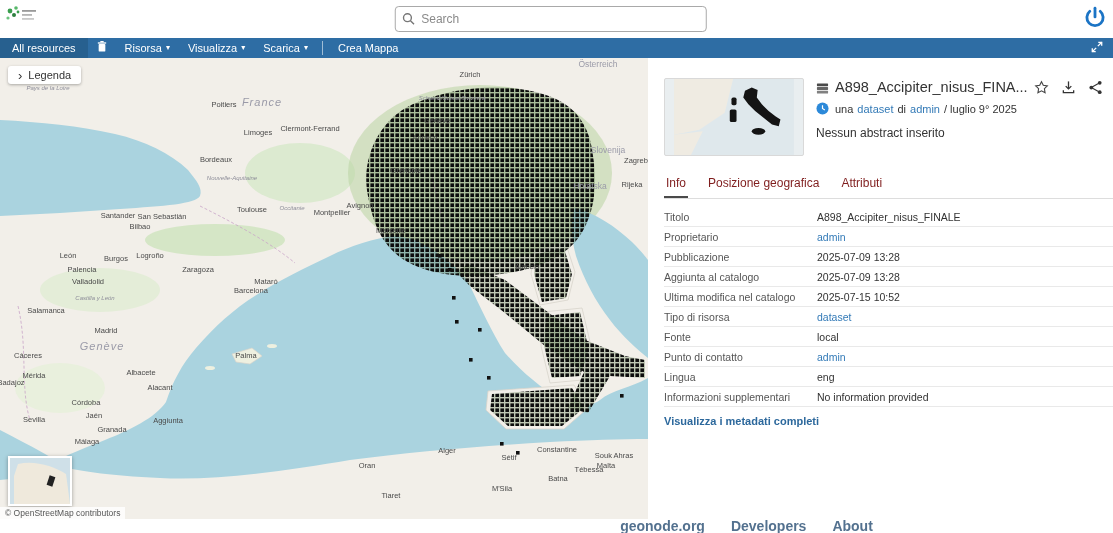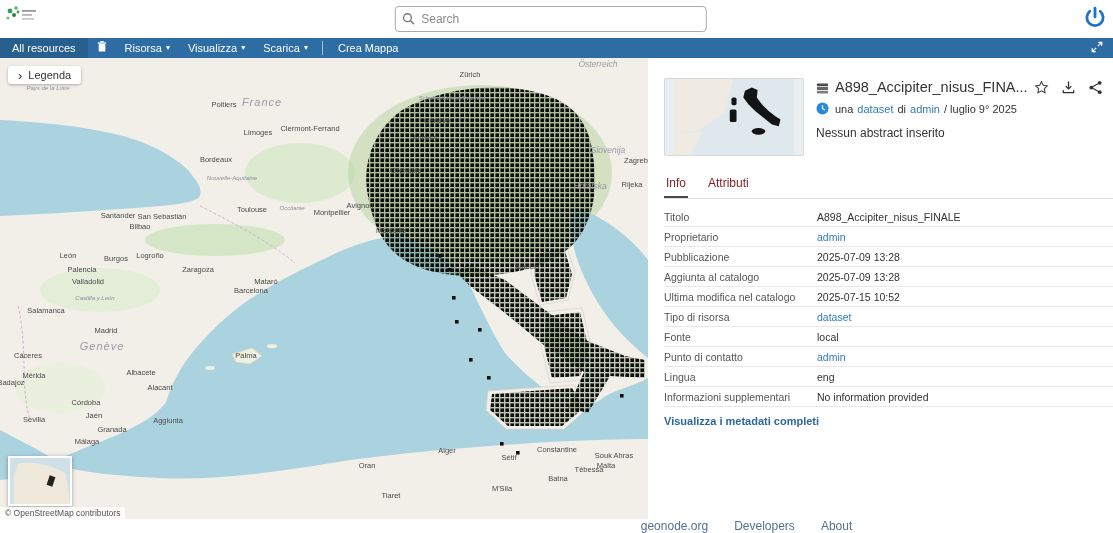--- a/index.html
+++ b/index.html
@@ -32,21 +32,21 @@
 
   
   .content { display:flex; height:461px; flex:none; }
 
   .map { position:relative; width:648px; height:461px; overflow:hidden; background:#f2efe9; flex:none; }
   .basemap { position:absolute; inset:0; }
   .map-labels { position:absolute; inset:0; pointer-events:none; }
   .map-label { position:absolute; transform:translate(-50%,-50%); white-space:nowrap; }
   .map-label.city { font-size:7.5px; color:#4a4a4a; }
   .map-label.country { font-size:11px; font-style:italic; color:#9a9aa8; letter-spacing:1px; }
-  .map-label.country-sm { font-size:8.5px; font-style:italic; color:#9a9aa8; }
+  .map-label.country-sm { font-size:8.5px; color:#9a9aa8; }
   .map-label.tiny { font-size:6px; color:#8d8d99; font-style:italic; }
 
   .legend { position:absolute; top:8px; left:8px; background:#fff; border-radius:3px; padding:3px 10px;
     font-size:11px; color:#333; box-shadow:0 1px 3px rgba(0,0,0,.3); display:flex; gap:6px; align-items:center; }
   .legend .chev { font-size:13px; line-height:9px; }
 
   .minimap { position:absolute; left:8px; bottom:13px; width:64px; height:50px; border:2px solid #fff;
     box-shadow:0 1px 4px rgba(0,0,0,.35); overflow:hidden; }
   .attrib { position:absolute; left:0; bottom:0; font-size:8.5px; color:#555; background:rgba(255,255,255,.8); padding:1px 5px; }
 
@@ -72,21 +72,21 @@
   .itable { margin-top:8px; }
   .irow { display:flex; border-bottom:1px solid #e9e9e9; padding:4px 0 3px; font-size:10.5px; align-items:baseline; }
   .ilabel { width:153px; color:#555; flex:none; }
   .ivalue { color:#333; }
   .ivalue.link { color:var(--link,#337ab7); }
 
   .metalink { display:inline-block; margin-top:8px; font-size:11px; font-weight:bold; color:var(--accent,#2c689c); }
 
   
   .footer { height:14px; display:flex; justify-content:center; gap:26px; align-items:center; transform:translateX(190px); }
-  .footer a { font-size:12px; color:#53718f; }
+  .footer a { font-size:14px; color:#53718f;font-weight:bold; }
 </style>
 </head>
 <body>
 
 <div class="app">
 
   <header class="topbar">
     <div class="logo">
       <svg width="38" height="30" viewBox="0 0 38 30">
         <circle cx="6" cy="7" r="2.4" fill="#3a9e4e"></circle>
@@ -351,20 +351,21 @@
             <span>di</span>
             <a>admin</a>
             <span>/ luglio 9° 2025</span>
           </div>
           <div class="abstract">Nessun abstract inserito</div>
         </div>
       </div>
 
       <div class="tabs">
           <button class="tab active">Info</button>
+          <button class="tab">Posizione geografica</button>
           <button class="tab">Attributi</button>
         </div>
       <div class="itable">
           <div class="irow">
             <div class="ilabel">Titolo</div>
             <div class="ivalue">A898_Accipiter_nisus_FINALE</div>
           </div>
           <div class="irow">
             <div class="ilabel">Proprietario</div>
             <a class="ivalue link">admin</a>

